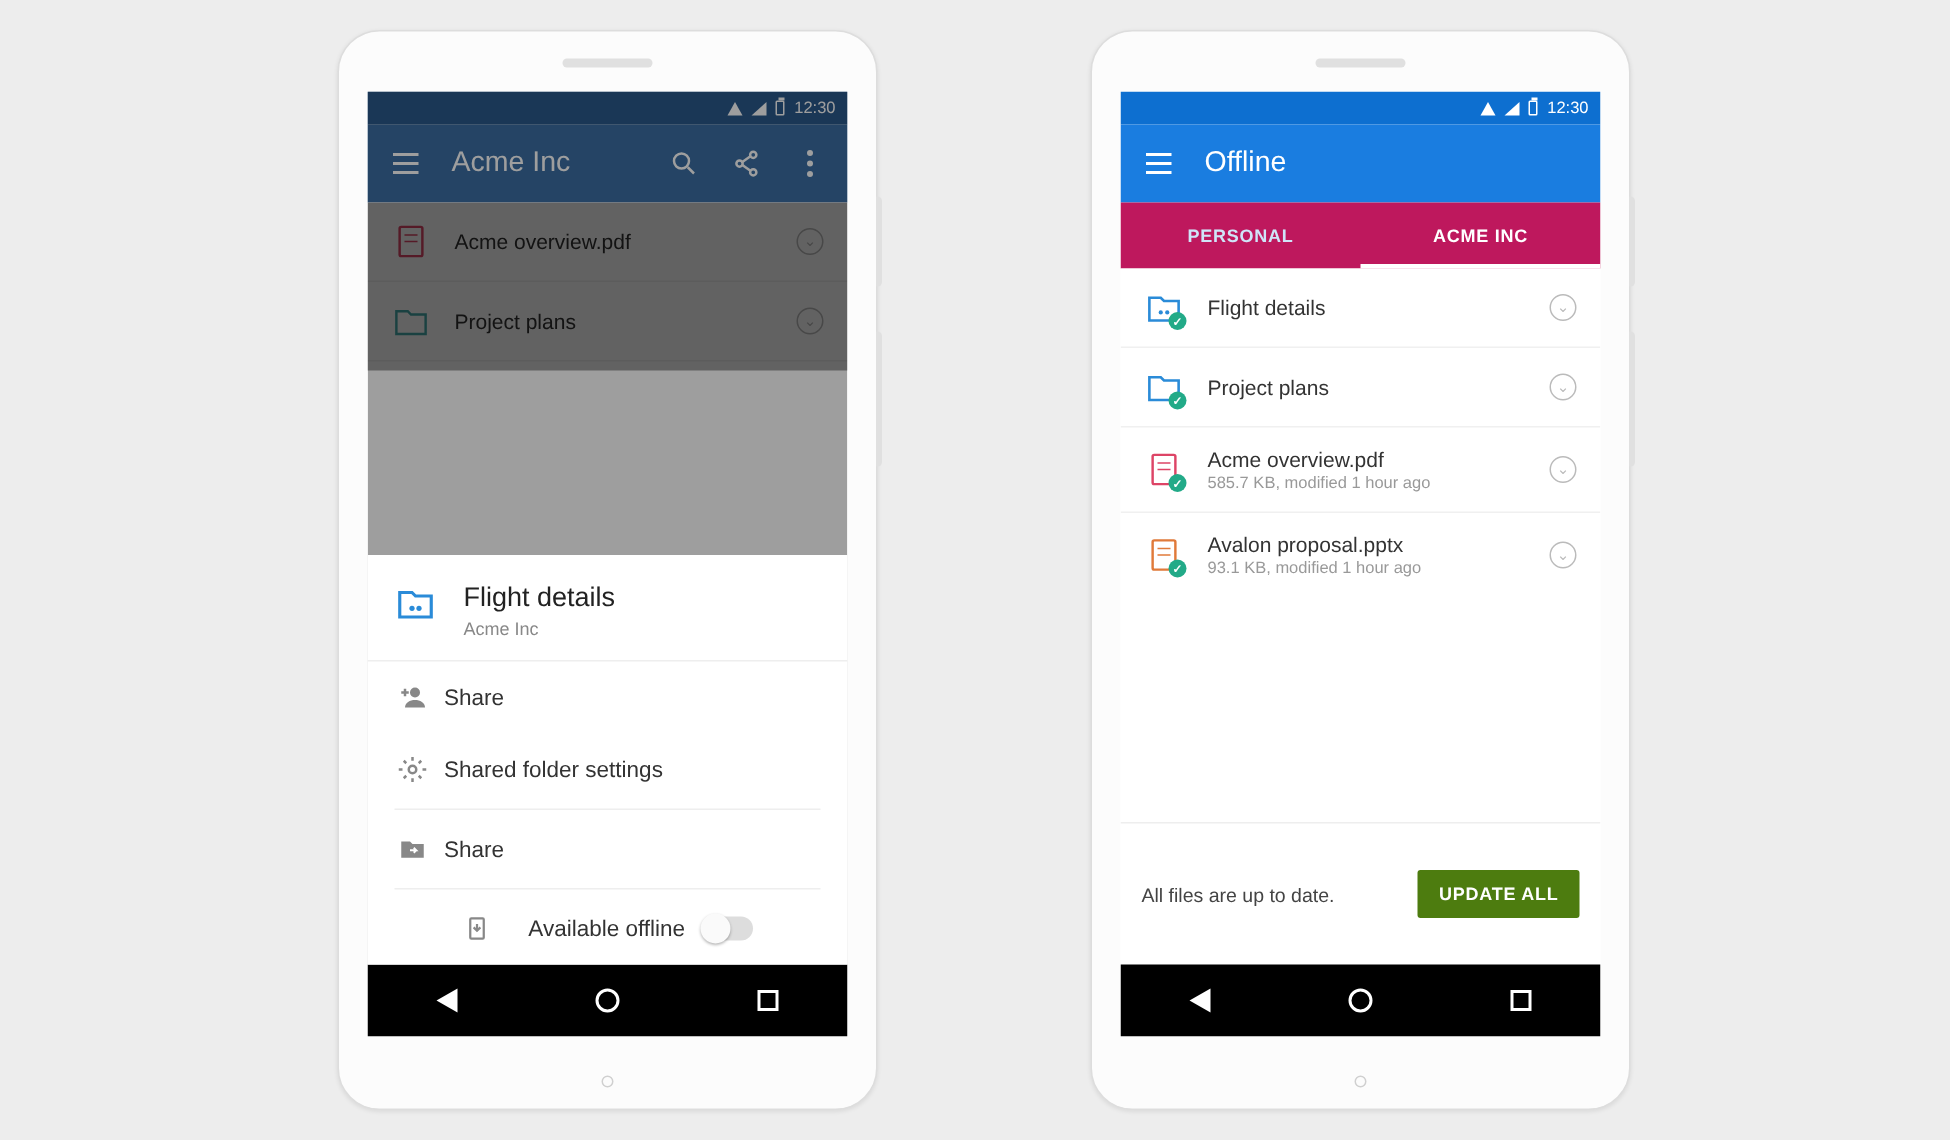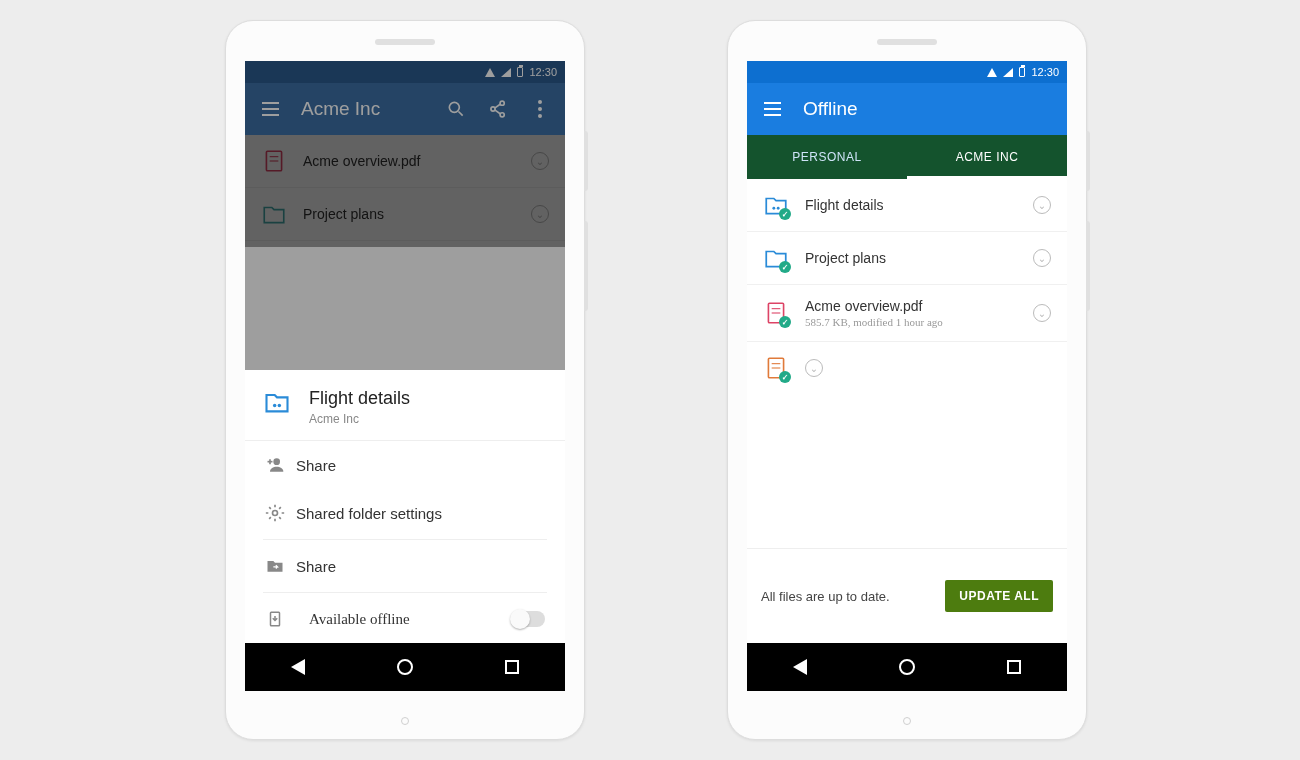--- a/index.html
+++ b/index.html
@@ -95,46 +95,46 @@
   .appbar .title { font-size: 19px; flex: 0 0 auto; }
   .appbar .spacer { flex: 1; }
   .appbar .icon { width: 22px; height: 22px; display: flex; align-items:center; justify-content:center; }
   .hamburger { display:flex; flex-direction:column; gap:4px; }
   .hamburger span { display:block; width:17px;height:2px;background:#fff; }
   .dots { display:flex; flex-direction:column; gap:3px; align-items:center; }
   .dots span { width:4px;height:4px;border-radius:50%;background:#fff; }
 
   
   .tabs {
-    background:#14532d;
+    background:#be185d;
     display:flex;
     height:44px;
     color:#cfe4f8;
     font-size:12px;
-    font-weight:400;
+    font-weight:700;
     letter-spacing:0.5px;
   }
   .tab { flex:1; display:flex; align-items:center; justify-content:center; position:relative; cursor:pointer; }
   .tab.active { color:#fff; }
   .tab.active::after { content:""; position:absolute; bottom:0; left:0; right:0; height:3px; background:#fff; }
 
   
   .list { flex:1; background:#fff; overflow:hidden; }
   .row {
     display:flex;
     align-items:center;
     padding: 13px 16px;
     gap: 16px;
     border-bottom: 1px solid #f0f0f0;
   }
   .row:last-child { border-bottom:none; }
   .row .fi { width:26px; height:26px; flex:0 0 26px; position:relative; }
   .row .txt { flex:1; }
   .row .name { font-size:14px; color:#333; }
-  .row .meta { font-size:11px; color:#999; margin-top:2px;font-family:Liberation Serif, serif; }
+  .row .meta { font-size:11px; color:#999; margin-top:2px; }
   .row .chev {
     width:18px;height:18px;border:1.5px solid #bbb;border-radius:50%;
     display:flex;align-items:center;justify-content:center;
     color:#bbb;font-size:10px;
   }
 
   
   .dimlayer {
     position:absolute;
     inset:0;
@@ -165,21 +165,21 @@
     display:flex;
     align-items:center;
     gap:11px;
     padding:14px 20px;
     font-size:15px;
     color:#333;
     cursor:pointer;
   }
   .action .ai { width:20px; height:20px; display:flex; align-items:center; justify-content:center; color:#888; }
   .sheet-sep { border-top:1px solid #eee; margin:2px 18px; }
-  .toggle-row { justify-content:space-between;font-family:Liberation Serif, serif; }
+  .toggle-row { justify-content:center; }
   .toggle-row .left { display:flex; align-items:center; gap:24px; }
   .switch {
     width:34px;height:16px;background:#ddd;border-radius:10px;position:relative;
   }
   .switch::after {
     content:"";position:absolute;top:-2px;left:-1px;width:20px;height:20px;
     background:#fafafa;border-radius:50%;box-shadow:0 1px 2px rgba(0,0,0,.3);
   }
 
   
@@ -451,20 +451,24 @@
       </div>
       <div class="row">
         <div class="fi">
           <svg class="file-icon" viewBox="0 0 24 24">
               <rect x="5" y="3" width="14" height="18" rx="1" stroke="#e07a3a" stroke-width="1.5" fill="none"></rect>
               <line x1="8" y1="8" x2="16" y2="8" stroke="#e07a3a"></line>
               <line x1="8" y1="12" x2="16" y2="12" stroke="#e07a3a"></line>
             </svg>
           <div class="badge">✓</div>
         </div>
+        <div class="txt">
+          <div class="name">Avalon proposal.pptx</div>
+          <div class="meta">93.1 KB, modified 1 hour ago</div>
+        </div>
         <div class="chev">⌄</div>
       </div>
     </div>
 
     <div class="footer">
       <span>All files are up to date.</span>
       <button>UPDATE ALL</button>
     </div>
 
     <div class="navbar">

